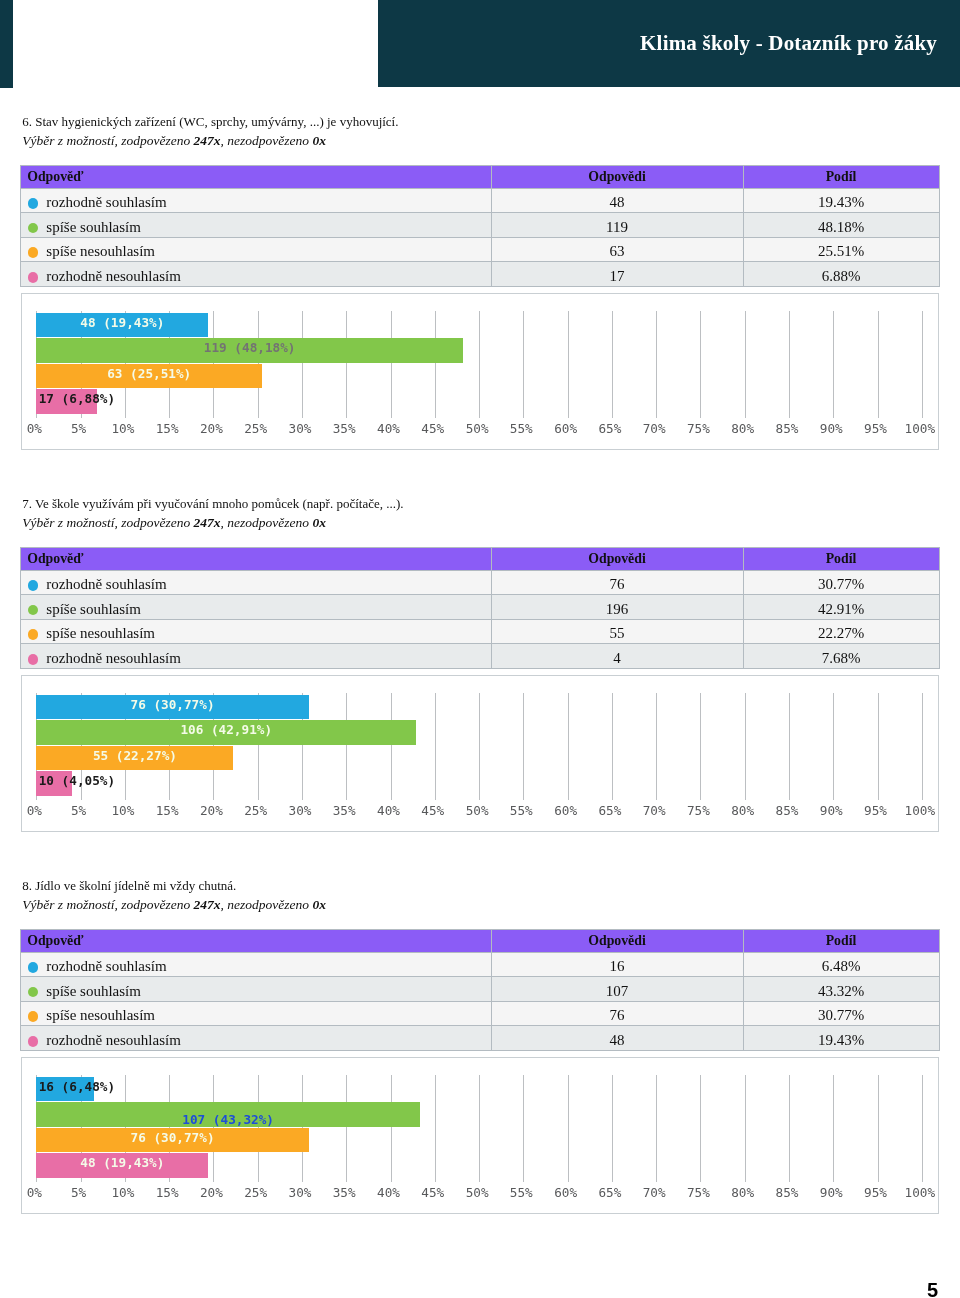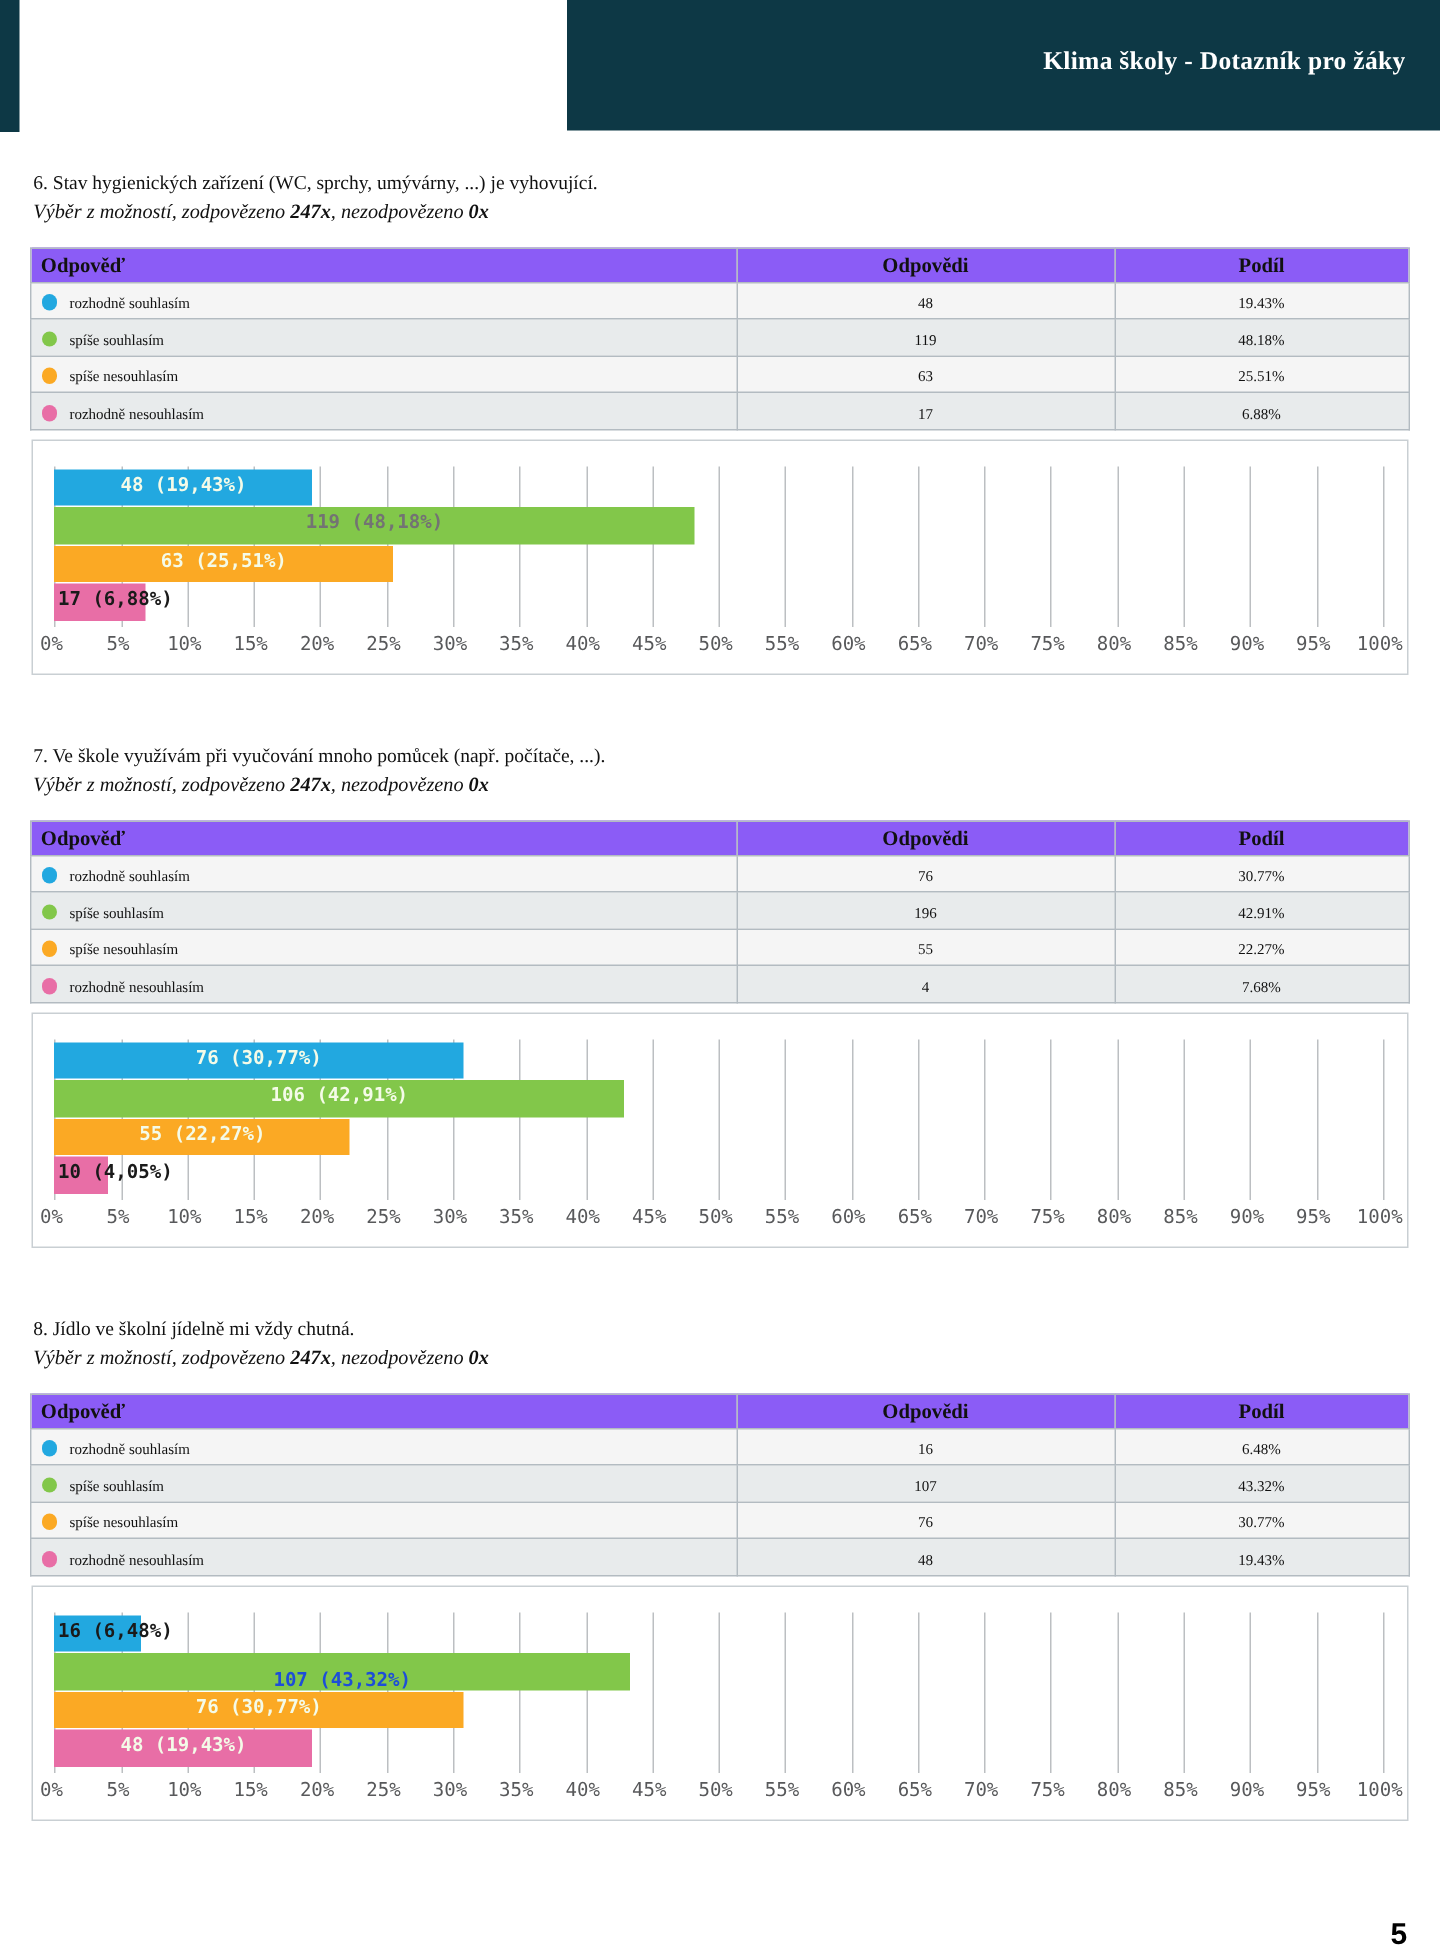--- a/index.html
+++ b/index.html
@@ -8,36 +8,36 @@
 
   
   .hdr{position:absolute;left:0;top:0;width:960px;height:88px;}
   .hdr .band-l{position:absolute;left:0;top:0;width:13px;height:88px;background:#0d3845;}
   .hdr .band-r{position:absolute;left:378px;top:0;width:582px;height:87px;background:#0d3845;}
   .hdr .logo{position:absolute;left:85px;top:13px;width:221px;height:61px;background:#4c6b28;}
   .hdr .logo svg{display:block;}
   .logo-word{font-family:"DejaVu Sans",sans-serif;}
   .logo-sub{font-family:"DejaVu Sans",sans-serif;transform-box:fill-box;}
   .hdr .title{position:absolute;right:23px;top:30.5px;color:#ffffff;
-       font-family:"Liberation Serif",serif;font-weight:bold;font-size:17px;letter-spacing:.2px;}
+       font-family:"Liberation Serif",serif;font-weight:bold;font-size:21px;letter-spacing:.2px;}
 
   
   .qblock{position:absolute;left:0;width:960px;}
   .qtitle{position:absolute;left:22.2px;top:0;font-size:13px;line-height:14px;color:#111;white-space:nowrap;}
   .qsub{position:absolute;left:22.2px;top:19.25px;font-size:13.5px;line-height:14px;font-style:italic;color:#111;white-space:nowrap;}
   .qsub b{font-weight:bold;}
 
   
   table.tbl{position:absolute;left:20px;top:49.8px;width:919.5px;border-collapse:collapse;
             table-layout:fixed;border:1px solid #b3bbc1;}
   table.tbl th,table.tbl td{border:1px solid #b3bbc1;padding:0;margin:0;}
   table.tbl thead th{background:#8b5cf6;height:21.8px;font-size:13.8px;font-weight:bold;
             color:#111;text-align:center;vertical-align:middle;}
   table.tbl thead th.c0{text-align:left;padding-left:6.2px;}
-  table.tbl tbody td{height:24.55px;font-size:10px;color:#111;text-align:center;vertical-align:middle;
+  table.tbl tbody td{height:24.55px;font-size:15px;color:#111;text-align:center;vertical-align:middle;
           padding-top:5px;box-sizing:border-box;line-height:15px;}
   table.tbl tbody tr.odd td{background:#f5f5f5;}
   table.tbl tbody tr.even td{background:#e8ebec;}
   table.tbl tbody td.c0{text-align:left;padding-left:6.5px;}
   .dot{display:inline-block;width:10.5px;height:10.5px;border-radius:50%;
        vertical-align:-1.5px;margin-right:8.3px;}
 
   
   .chart{position:absolute;left:21px;border:1px solid #c9cfd3;background:#fff;
          width:918.4px;height:156.4px;box-sizing:border-box;}

